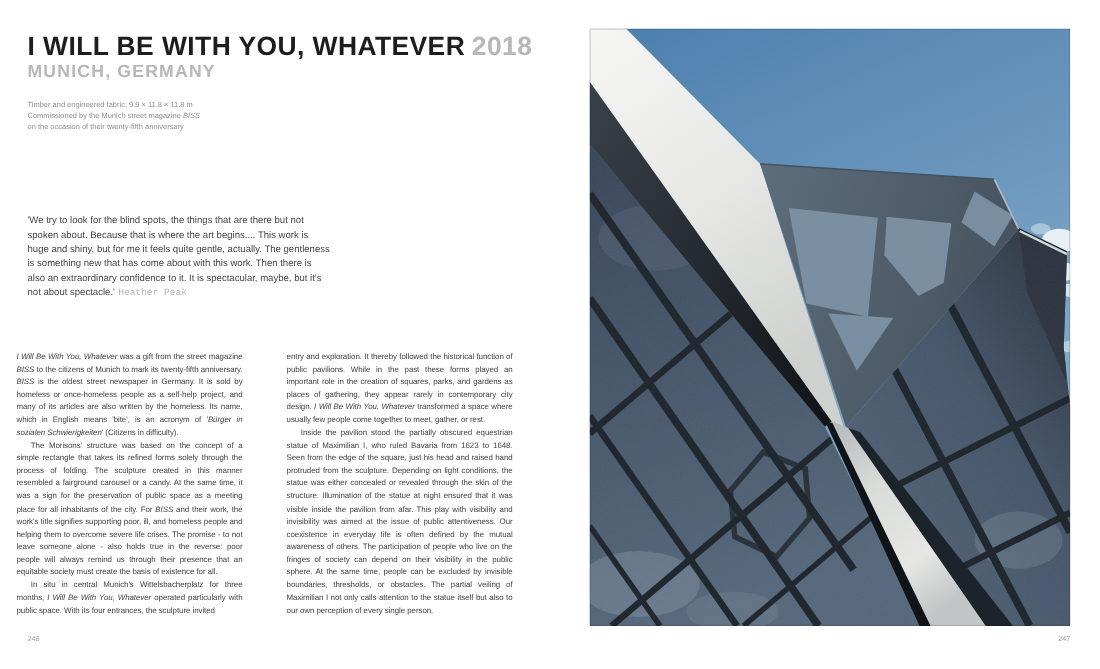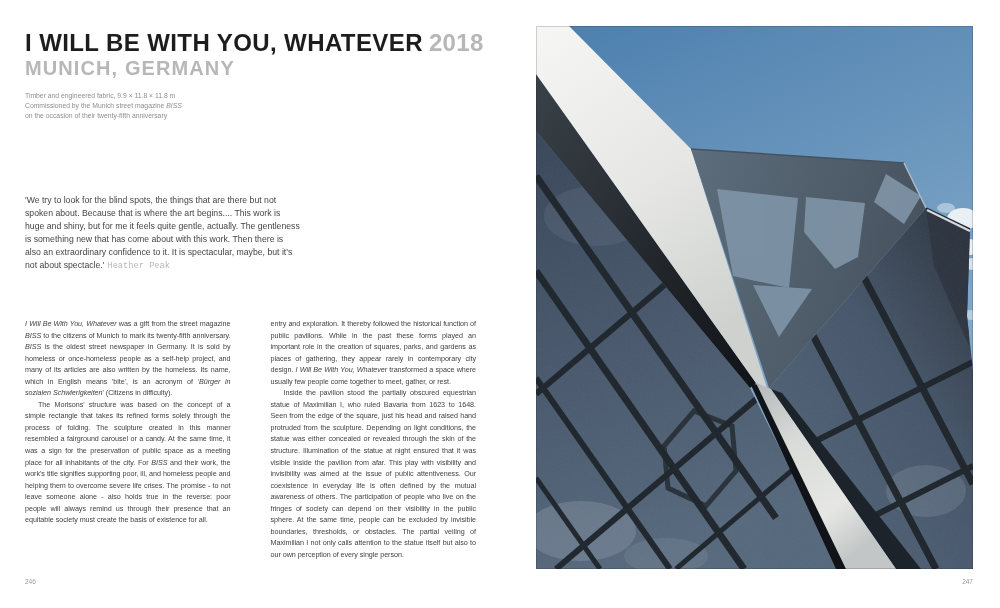--- a/index.html
+++ b/index.html
@@ -13,35 +13,35 @@
   .spread{position:absolute;inset:0;}
   
   .title{
     position:absolute;left:25px;top:31px;margin:0;
     font-size:24px;font-weight:700;letter-spacing:.4px;line-height:1;
     color:var(--text_dark);white-space:nowrap;
   }
   .title .year{color:var(--accent_gray);margin-left:6px;}
   .subtitle{
     position:absolute;left:25px;top:58px;margin:0;
-    font-size:20px;font-weight:700;letter-spacing:1.1px;line-height:1;
+    font-size:16px;font-weight:700;letter-spacing:1.1px;line-height:1;
     color:var(--accent_gray);white-space:nowrap;
   }
   .caption{
     position:absolute;left:25px;top:91px;width:250px;
     font-size:6.8px;line-height:9.8px;color:var(--text_muted);
   }
   .caption p{margin:0;}
   .quote{
     position:absolute;left:25px;top:194px;width:275px;
     font-size:8.7px;line-height:12.9px;color:#454545;
   }
   .quote .attr{color:var(--accent_gray);margin-left:3px;font-family:Liberation Mono, monospace;}
   .cols{
-    position:absolute;left:25px;top:318px;width:451px;
+    position:absolute;left:15px;top:318px;width:451px;
     display:flex;gap:40px;
   }
   .col{
     width:212px;text-align:justify;
     font-size:7.2px;line-height:11.55px;letter-spacing:-0.05px;
     color:var(--text_body);
     hyphens:auto;
   }
   .col p{margin:0;}
   .col p.ind{text-indent:13px;}
@@ -71,20 +71,21 @@
         <p><span>Commissioned by the Munich street magazine </span><i>BISS</i></p>
         <p><span>on the occasion of their twenty-fifth anniversary</span></p>
       </div>
 
     <div class="quote"><span>'We try to look for the blind spots, the things that are there but not spoken about. Because that is where the art begins.... This work is huge and shiny, but for me it feels quite gentle, actually. The gentleness is something new that has come about with this work. Then there is also an extraordinary confidence to it. It is spectacular, maybe, but it's not about spectacle.'</span><span class="attr">Heather Peak</span></div>
 
     <div class="cols">
       <div class="col">
           <p><i>I Will Be With You, Whatever</i><span> was a gift from the street magazine </span><i>BISS</i><span> to the citizens of Munich to mark its twenty-fifth anniversary. </span><i>BISS</i><span> is the oldest street newspaper in Germany. It is sold by homeless or once-homeless people as a self-help project, and many of its articles are also written by the homeless. Its name, which in English means 'bite', is an acronym of '</span><i>Bürger in sozialen Schwierigkeiten</i><span>' (Citizens in difficulty).</span></p>
           <p class="ind"><span>The Morisons' structure was based on the concept of a simple rectangle that takes its refined forms solely through the process of folding. The sculpture created in this manner resembled a fairground carousel or a candy. At the same time, it was a sign for the preservation of public space as a meeting place for all inhabitants of the city. For </span><i>BISS</i><span> and their work, the work's title signifies supporting poor, ill, and homeless people and helping them to overcome severe life crises. The promise - to not leave someone alone - also holds true in the reverse: poor people will always remind us through their presence that an equitable society must create the basis of existence for all.</span></p>
+          <p class="ind"><span>In situ in central Munich's Wittelsbacherplatz for three months, </span><i>I Will Be With You, Whatever</i><span> operated particularly with public space. With its four entrances, the sculpture invited</span></p>
         </div>
       <div class="col">
           <p><span>entry and exploration. It thereby followed the historical function of public pavilions. While in the past these forms played an important role in the creation of squares, parks, and gardens as places of gathering, they appear rarely in contemporary city design. </span><i>I Will Be With You, Whatever</i><span> transformed a space where usually few people come together to meet, gather, or rest.</span></p>
           <p class="ind"><span>Inside the pavilion stood the partially obscured equestrian statue of Maximilian I, who ruled Bavaria from 1623 to 1648. Seen from the edge of the square, just his head and raised hand protruded from the sculpture. Depending on light conditions, the statue was either concealed or revealed through the skin of the structure. Illumination of the statue at night ensured that it was visible inside the pavilion from afar. This play with visibility and invisibility was aimed at the issue of public attentiveness. Our coexistence in everyday life is often defined by the mutual awareness of others. The participation of people who live on the fringes of society can depend on their visibility in the public sphere. At the same time, people can be excluded by invisible boundaries, thresholds, or obstacles. The partial veiling of Maximilian I not only calls attention to the statue itself but also to our own perception of every single person.</span></p>
         </div>
     </div>
 
     <div class="folio folio-l">246</div>
   </section>
 

